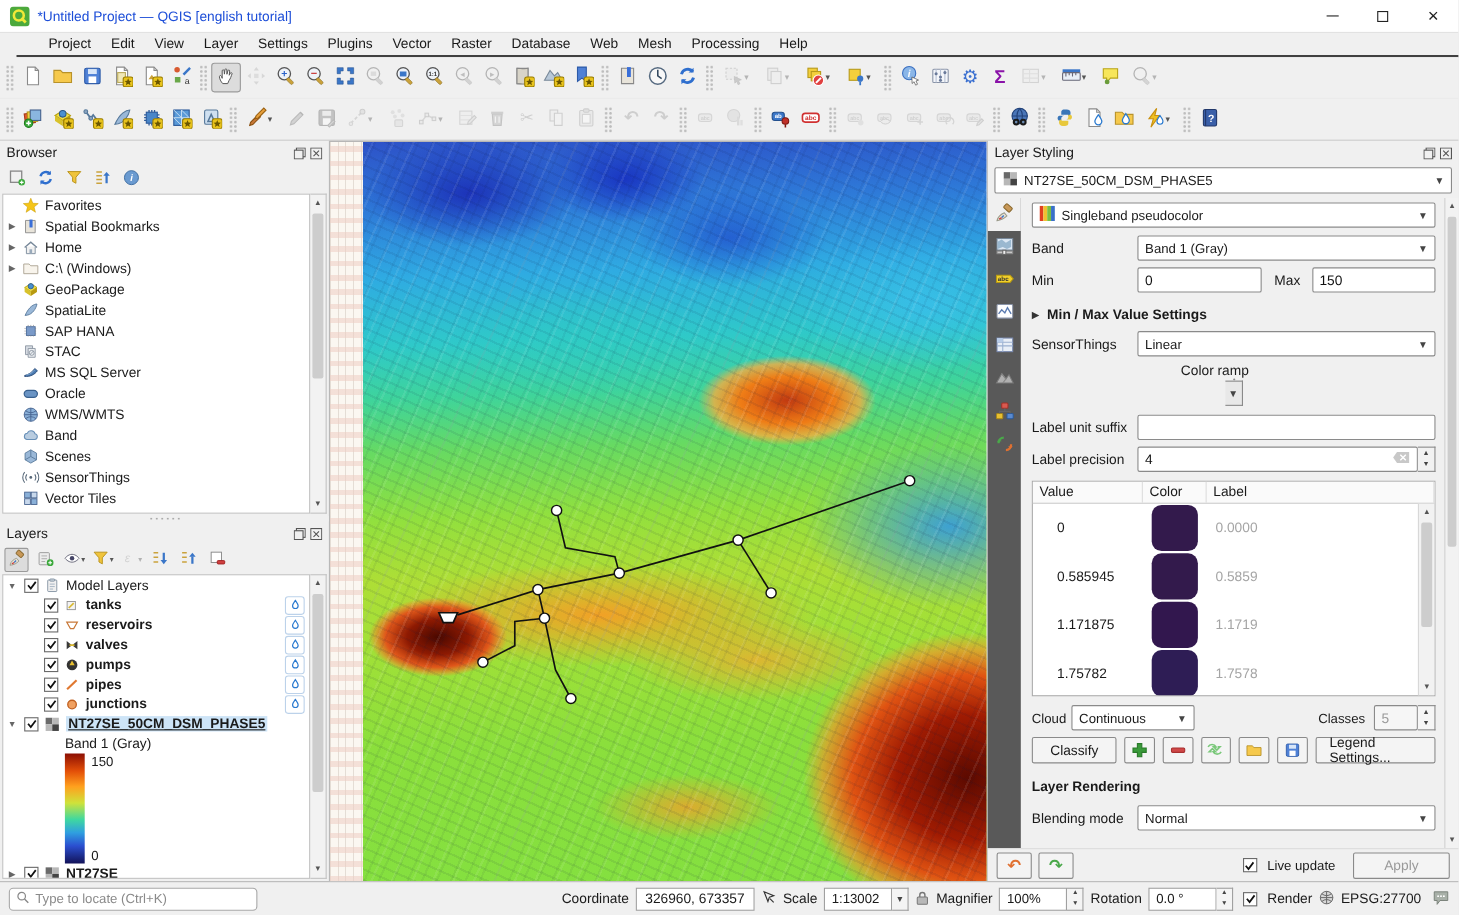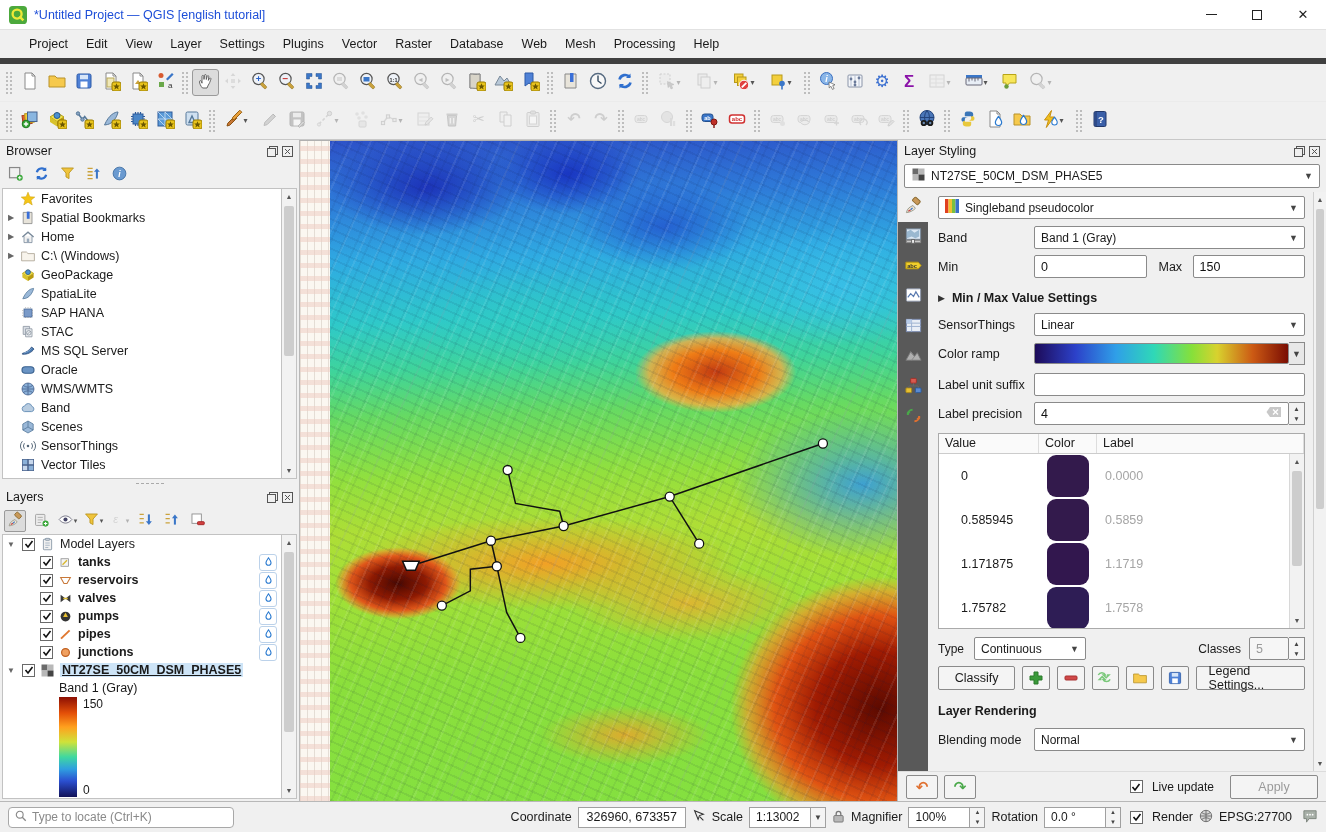--- a/index.html
+++ b/index.html
@@ -7,21 +7,21 @@
   .window{width:1326px;height:832px;position:relative;background:#f0f0f0;display:flex;flex-direction:column;font-size:12px;color:#1a1a1a;}
   
   .titlebar{height:30px;background:#fff;display:flex;align-items:center;border-bottom:1px solid #e2e2e2;}
   .titlebar .logo{margin:0 7px 0 9px;display:flex;}
   .title-text{font-size:12.5px;color:#1d4ed8;}
   .win-controls{margin-left:auto;display:flex;height:100%;}
   .win-btn{width:46px;height:100%;display:flex;align-items:center;justify-content:center;color:#222;font-size:13px;}
   .win-btn .maxbox{width:10px;height:10px;border:1px solid #222;display:block;}
   .win-btn .minline{width:11px;height:1px;background:#222;display:block;}
   
-  .menubar{height:34px;background:#f0f0f0;display:flex;align-items:center;padding-left:20px;border-bottom:6px solid #404040;}
+  .menubar{height:22px;background:#f0f0f0;display:flex;align-items:center;padding-left:20px;border-bottom:2px solid #404040;margin-left:15px;}
   .menu-item{padding:0 9px;height:100%;display:flex;align-items:center;font-size:12.5px;}
   
   .toolbar{height:38px;display:flex;align-items:center;padding-left:2px;background:#f0f0f0;}
   .toolbar.r1{border-bottom:1px solid #ebebeb;}
   .toolbar.r2{border-bottom:1px solid #c8c8c8;}
   .tb{width:27px;height:27px;display:flex;align-items:center;justify-content:center;border:1px solid transparent;border-radius:3px;position:relative;flex:none;}
   .tb.active{background:#dcdcdc;border-color:#9a9a9a;}
   .tb.dis{filter:grayscale(1);opacity:.38;}
   .tb .dd{font-size:8px;color:#555;margin-left:0px;width:8px;}
   .tb.hasdd{width:37px;}
@@ -1344,21 +1344,21 @@
             <span style="font-size:9px;color:#333;">▶</span>
             <span>Min / Max Value Settings</span>
           </div>
           <div class="frow">
             <span class="flabel">SensorThings</span>
             <div class="combo">
               <span>Linear</span>
                 <span class="caret">▼</span>
             </div>
           </div>
-          <div class="frow" style="margin-bottom:8px;">
+          <div class="frow" style="margin-bottom:8px;flex-direction:column;">
             <span class="flabel">Color ramp</span>
             <div class="ramp"></div>
             <div class="rampbtn">▼</div>
           </div>
           <div class="frow">
             <span class="flabel">Label unit suffix</span>
             <input class="tinput" value="" style="">
           </div>
           <div class="frow" style="margin-bottom:8px;">
             <span class="flabel">Label precision</span>
@@ -1416,21 +1416,21 @@
               <div class="scroll" style="border:none;border-left:1px solid #d8d8d8;">
                 <span class="scr-arrow">▲</span>
                 <div class="scr-track">
                     <div class="scr-thumb" style="top:2px;height:95px;"></div>
                   </div>
                 <span class="scr-arrow">▼</span>
               </div>
             </div>
           </div>
           <div class="frow">
-            <span style="width:36px;">Type</span>
+            <span style="width:36px;">Cloud</span>
             <div class="combo" style="flex:none;width:112px;">
               <span>Continuous</span>
                 <span class="caret">▼</span>
             </div>
             <span style="margin-left:auto;margin-right:8px;">Classes</span>
             <div style="display:flex;">
               <div class="tinput" style="width:40px;flex:none;display:flex;align-items:center;color:#9a9a9a;background:#f6f6f6;">
                   <span>5</span>
                 </div>
               <div class="spinbtns" style="background:#f6f6f6;">

